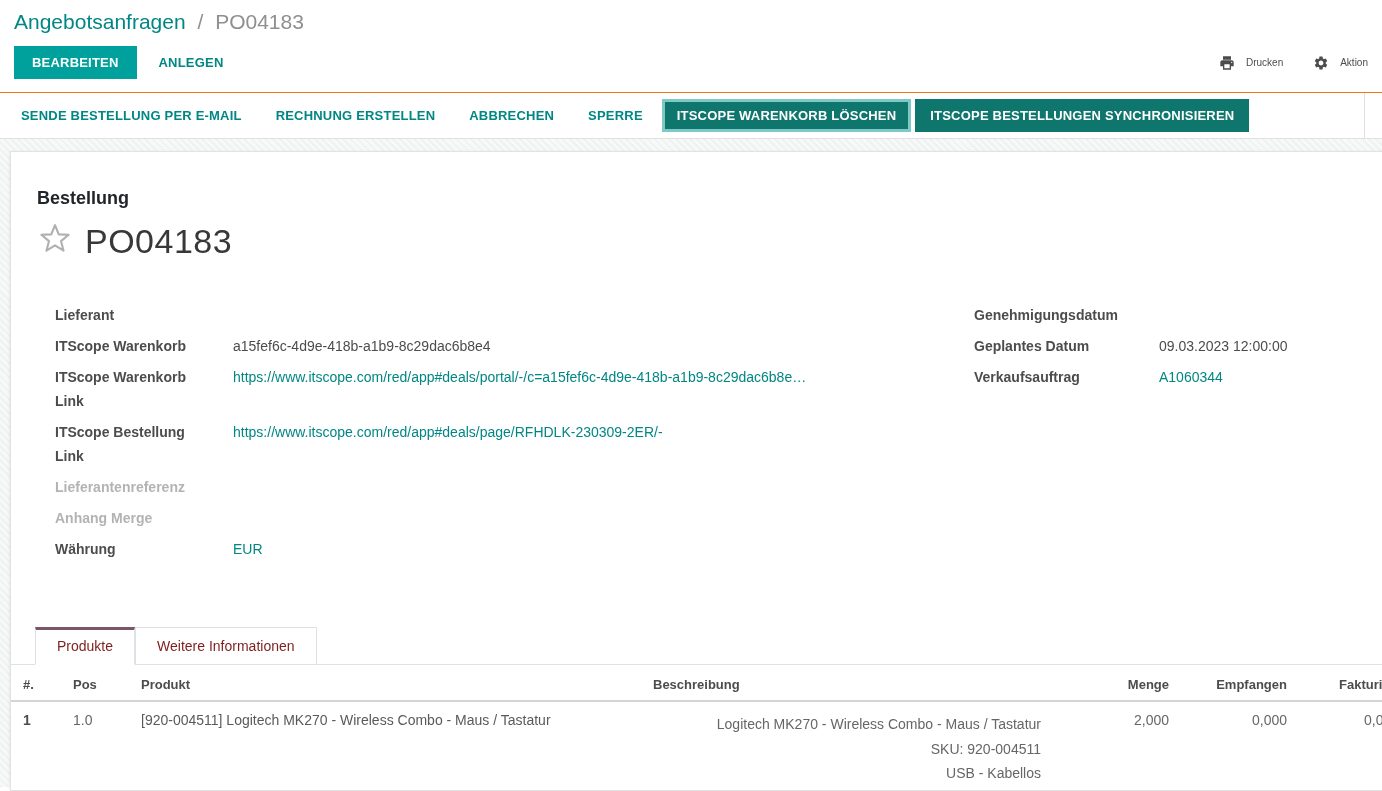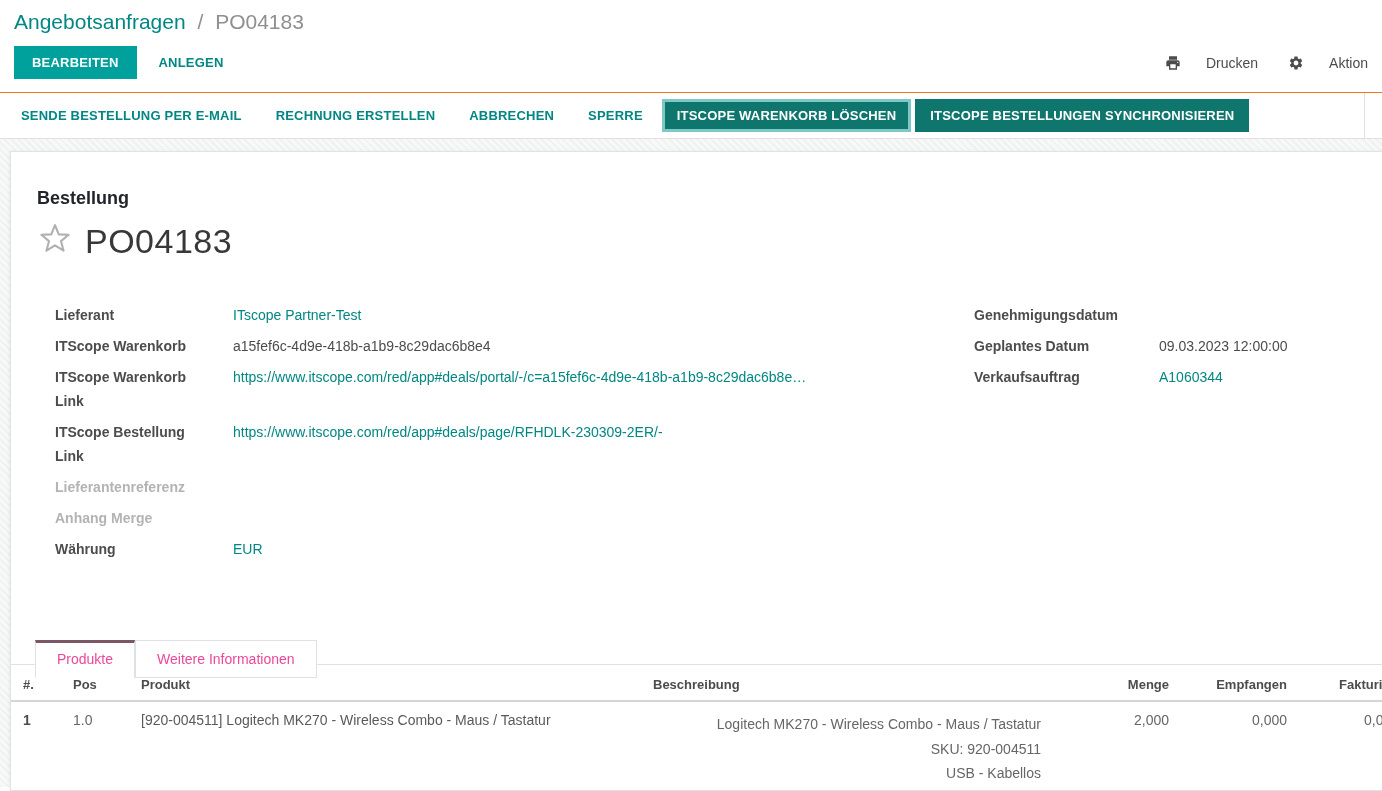--- a/index.html
+++ b/index.html
@@ -12,21 +12,21 @@
   .breadcrumb { font-size:21px; }
   .breadcrumb a { color:#008784; text-decoration:none; cursor:pointer; }
   .breadcrumb .sep { color:#8f8f8f; padding:0 6px; }
   .breadcrumb .current { color:#8f8f8f; }
   .cp-bottom { display:flex; align-items:center; padding:10px 14px 13px; }
   .btn { font-size:13px; font-weight:bold; letter-spacing:.2px; border:none;
     cursor:pointer; font-family:inherit; }
   .btn-primary { background:#00a09d; color:#fff; padding:9px 18px; }
   .btn-flat { background:transparent; color:#008784; padding:9px 14px; margin-left:8px; }
   .cp-spacer { flex:1; }
-  .cp-menu { display:flex; align-items:center; gap:25px; font-size:14px; color:#4c4c4c;
+  .cp-menu { display:flex; align-items:center; gap:11px; font-size:10px; color:#4c4c4c;
     margin-left:30px; cursor:pointer; }
   .cp-menu svg { display:block; }
 
   
   .statusbar { background:#fff; border-bottom:1px solid #e0e0e0; height:46px;
     display:flex; align-items:center; padding:0 4px; position:relative; }
   .sb-link { background:transparent; color:#008784; font-size:13px; font-weight:bold;
     padding:9px 12px; margin:0 5px; }
   .sb-primary { background:#0f766e; color:#fff; font-size:13px; font-weight:bold;
     padding:9px 15px; margin:8px 2px; }
@@ -53,22 +53,22 @@
   .frow { display:flex; margin-bottom:7px; line-height:24px; font-size:14px; }
   .flabel { flex:0 0 178px; max-width:178px; padding-right:18px; font-weight:bold; color:#4c4c4c; }
   .fcol-right .flabel { flex:0 0 185px; max-width:185px; }
   .flabel.muted { color:#b3b3b3; }
   .fvalue { flex:1; color:#4c4c4c; word-break:break-all; }
   .fvalue a { color:#008784; text-decoration:none; cursor:pointer; }
 
   
   .notebook { margin-top:58px; }
   .tab-bar { display:flex; padding-left:24px; border-bottom:1px solid #dee2e6; }
-  .tab { font-size:14px; color:#ec4899; padding:10px 21px; border:1px solid transparent;
-    cursor:pointer; background:#fff; position:relative; top:14px; }
+  .tab { font-size:14px; color:#7f1d1d; padding:10px 21px; border:1px solid transparent;
+    cursor:pointer; background:#fff; position:relative; top:1px; }
   .tab.inactive { border:1px solid #dee2e6; border-bottom:1px solid #dee2e6; }
   .tab.active { border:1px solid #dee2e6; border-top:3px solid #7a5667;
     border-bottom:1px solid #fff; padding-top:8px; }
 
   
   table { border-collapse:collapse; table-layout:fixed; width:1392px; margin-top:4px; }
   col.c-num{width:62px} col.c-pos{width:58px} col.c-prod{width:522px}
   col.c-desc{width:392px} col.c-qty{width:128px} col.c-recv{width:118px} col.c-bill{width:112px}
   th { font-size:13px; font-weight:bold; color:#4c4c4c; text-align:left;
     padding:8px 4px 8px 0; border-bottom:2px solid #d5d5d5; white-space:nowrap; }
@@ -137,21 +137,20 @@
             </svg>
         </span>
         <h1>PO04183</h1>
       </div>
     </div>
 
     <div class="field-area">
       <div class="fcol fcol-left">
         <div class="frow">
           <div class="flabel">Lieferant</div>
-          <div class="fvalue"><a>ITscope Partner-Test</a></div>
         </div>
         <div class="frow">
           <div class="flabel">ITScope Warenkorb</div>
           <div class="fvalue">a15fef6c-4d9e-418b-a1b9-8c29dac6b8e4</div>
         </div>
         <div class="frow">
           <div class="flabel">ITScope Warenkorb Link</div>
           <div class="fvalue"><a>https://www.itscope.com/red/app#deals/portal/-/c=a15fef6c-4d9e-418b-a1b9-8c29dac6b8e…</a></div>
         </div>
         <div class="frow">

